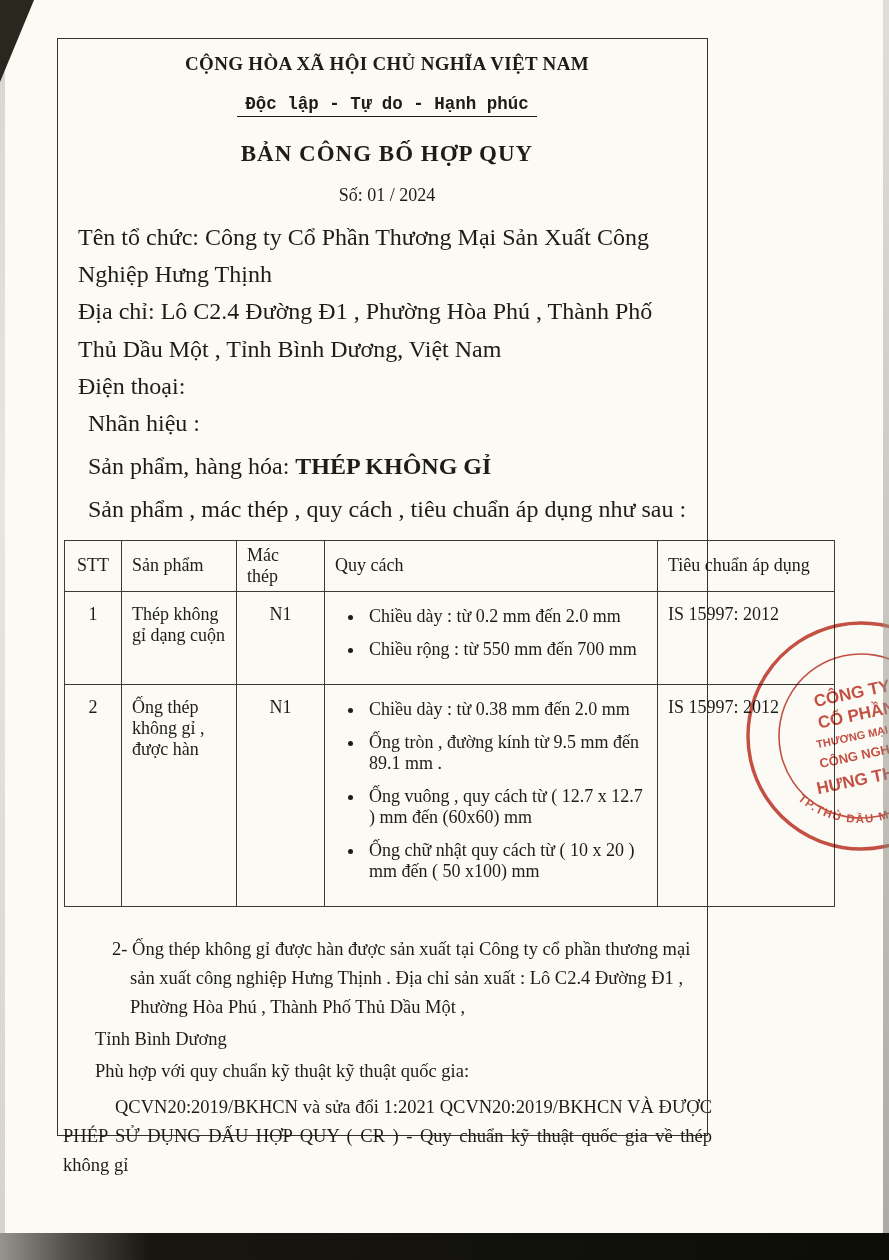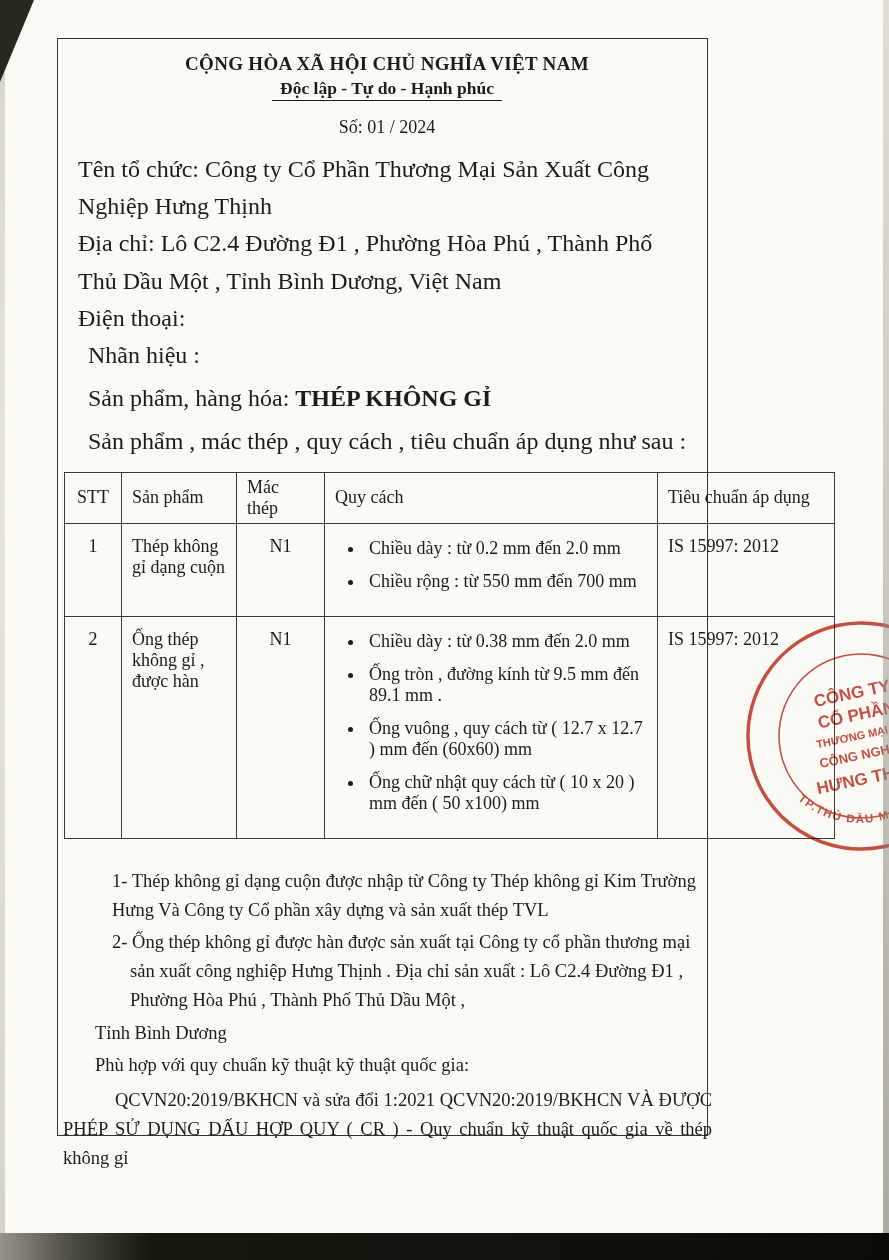--- a/index.html
+++ b/index.html
@@ -14,21 +14,21 @@
   
   .frame{
     position:absolute; left:57px; top:38px; width:651px; height:1098px;
     border:1.6px solid #33322c;
     padding:14px 11px 0 20px;
     box-sizing:border-box;
   }
 
   .center{ text-align:center; }
   .nat{ font-weight:bold; font-size:19px; letter-spacing:.3px; }
-  .motto-wrap{ margin-top:3px; }
+  .motto-wrap{ margin-top:19px;font-family:Liberation Mono, monospace; }
   .motto{ font-weight:bold; font-size:17.5px; border-bottom:1.6px solid #1d1c18; padding:0 8px 2px 8px; }
   .doc-title{ font-weight:bold; font-size:23px; margin-top:27px; letter-spacing:1px; }
   .doc-no{ font-size:18px; margin-top:18px; }
 
   .info{ margin-top:13px; font-size:24px; line-height:1.55; }
   .info p{ margin:0; }
   .info p.gap{ margin-top:6px; }
   .info p.ind{ padding-left:10px; }
   .bold{ font-weight:bold; }
 
@@ -95,20 +95,21 @@
 
 <div class="page">
 
   <div class="frame">
 
     <div class="center nat">CỘNG HÒA XÃ HỘI CHỦ NGHĨA VIỆT NAM</div>
     <div class="center motto-wrap">
       <span class="motto">Độc lập - Tự do - Hạnh phúc</span>
     </div>
 
+    <div class="center doc-title">BẢN CÔNG BỐ HỢP QUY</div>
     <div class="center doc-no">Số: 01 / 2024</div>
 
     <div class="info">
       <p>Tên tổ chức: Công ty Cổ Phần Thương Mại Sản Xuất Công Nghiệp Hưng Thịnh</p>
       <p>Địa chỉ: Lô C2.4 Đường Đ1 , Phường Hòa Phú , Thành Phố Thủ Dầu Một , Tỉnh Bình Dương, Việt Nam</p>
       <p>Điện thoại:</p>
       <p class="ind">Nhãn hiệu :</p>
       <p class="ind gap"><span>Sản phẩm, hàng hóa: </span><span class="bold">THÉP KHÔNG GỈ</span></p>
       <p class="ind gap">Sản phẩm , mác thép , quy cách , tiêu chuẩn áp dụng như sau :</p>
     </div>
@@ -154,21 +155,20 @@
               <li>Ống vuông , quy cách từ ( 12.7 x 12.7 ) mm đến (60x60) mm</li>
               <li>Ống chữ nhật quy cách từ ( 10 x 20 ) mm đến ( 50 x100) mm</li>
             </ul>
           </td>
           <td>IS 15997: 2012</td>
         </tr>
       </tbody>
     </table>
 
     <div class="notes">
-      <p class="n1">1- Thép không gỉ dạng cuộn được nhập từ Công ty Thép không gỉ Kim Trường Hưng Và Công ty Cổ phần xây dựng và sản xuất thép TVL</p>
       <p class="n2">2- Ống thép không gỉ được hàn được sản xuất tại Công ty cổ phần thương mại sản xuất công nghiệp Hưng Thịnh . Địa chỉ sản xuất : Lô C2.4 Đường Đ1 , Phường Hòa Phú , Thành Phố Thủ Dầu Một ,</p>
       <p class="n3">Tỉnh Bình Dương</p>
       <p class="n4">Phù hợp với quy chuẩn kỹ thuật kỹ thuật quốc gia:</p>
       <p class="n5">QCVN20:2019/BKHCN và sửa đổi 1:2021 QCVN20:2019/BKHCN VÀ ĐƯỢC PHÉP SỬ DỤNG DẤU HỢP QUY ( CR ) - Quy chuẩn kỹ thuật quốc gia về thép không gỉ</p>
     </div>
 
   </div>
 
   <svg class="stamp" width="240" height="240" viewBox="0 0 240 240" aria-hidden="true">
     <defs>

